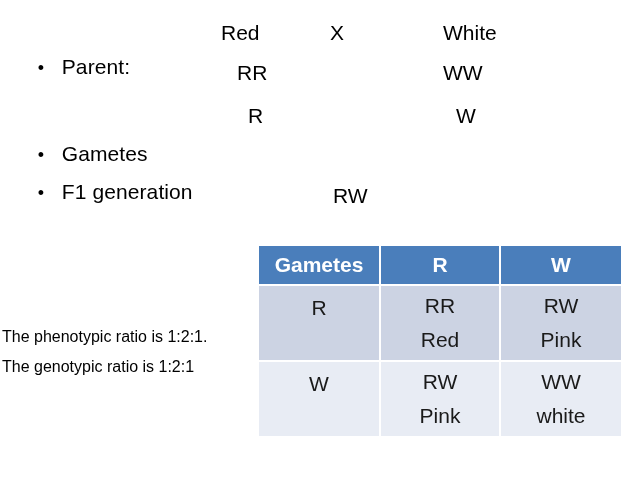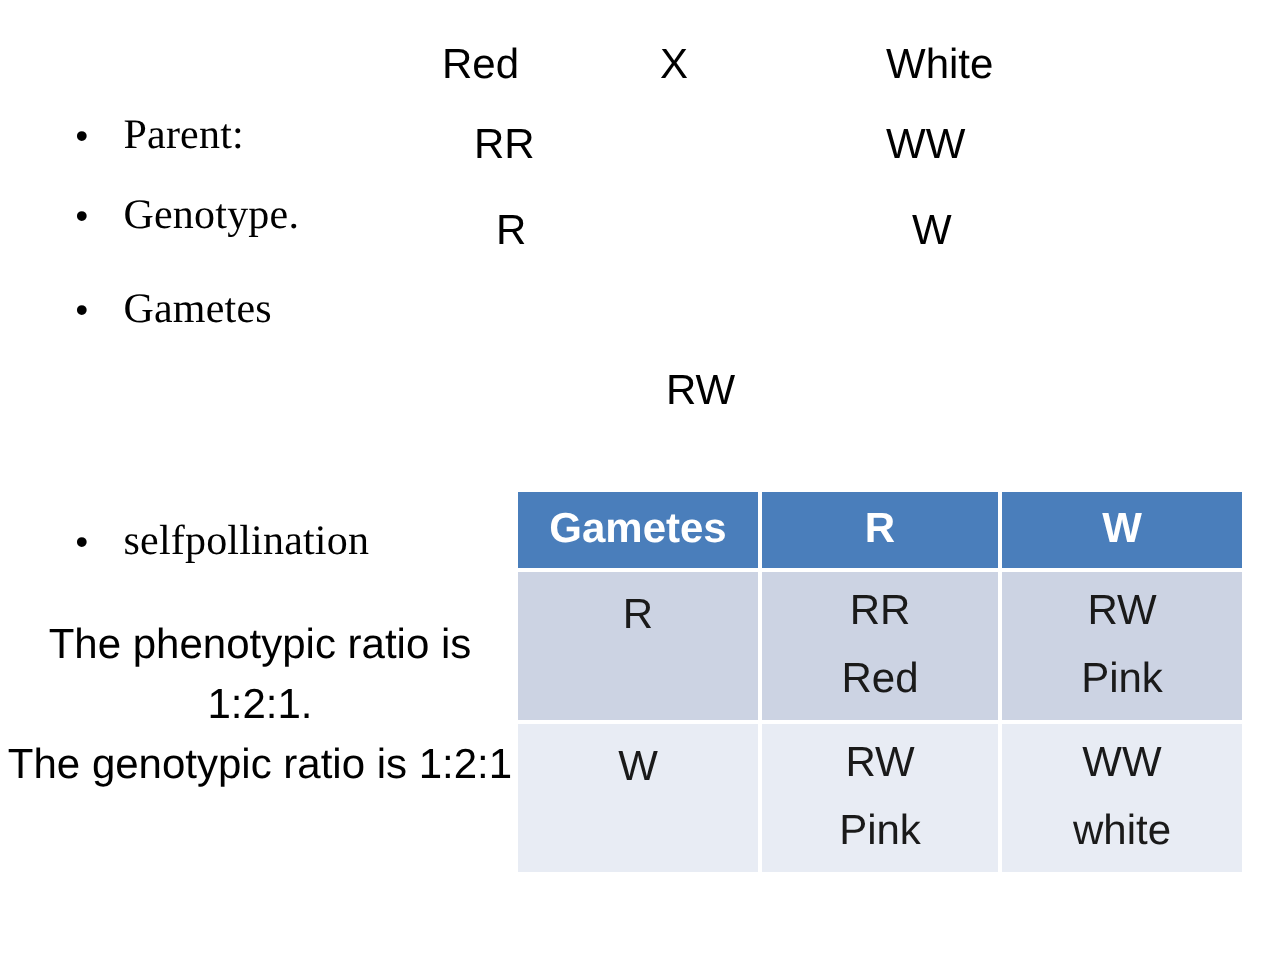--- a/index.html
+++ b/index.html
@@ -34,41 +34,39 @@
   }
   .bullet-dot {
     display: inline-block;
     width: 24px;
     text-align: left;
     font-size: 18px;
     vertical-align: baseline;
   }
   .bullet-label {
     display: inline-block;
-    font-family: Liberation Serif, serif;
   }
 
   .col-val {
     position: absolute;
     font-size: 21px;
     height: 34px;
     line-height: 34px;
     white-space: pre;
   }
 
   
   .para {
     position: absolute;
     left: 2px;
-    top: 308px;
+    top: 322px;
     width: 256px;
-    font-size: 21px;
+    font-size: 16px;
     line-height: 30px;
     white-space: pre-line;
-    text-align: center;
   }
 
   
   .punnett {
     position: absolute;
     left: 259px;
     top: 246px;
     width: 358px;
     border-collapse: collapse;
     table-layout: fixed;
@@ -129,37 +127,34 @@
 
 <div class="slide">
 
   <div class="bullet-row" style="top:16px">
     <span class="bullet-dot">•</span><span class="bullet-label">Parent:</span>
   </div>
   <div class="col-val" style="left:221px; top:16px">Red</div>
   <div class="col-val" style="left:330px; top:16px">X</div>
   <div class="col-val" style="left:443px; top:16px">White</div>
 
-  <div class="bullet-row" style="top:56px">
-    <span class="bullet-dot">•</span><span class="bullet-label">Genotype.</span>
-  </div>
   <div class="col-val" style="left:237px; top:56px">RR</div>
   <div class="col-val" style="left:443px; top:56px">WW</div>
 
   <div class="bullet-row" style="top:103px">
     <span class="bullet-dot">•</span><span class="bullet-label">Gametes</span>
   </div>
   <div class="col-val" style="left:248px; top:99px">R</div>
   <div class="col-val" style="left:456px; top:99px">W</div>
 
+  <div class="bullet-row" style="top:141px">
+    <span class="bullet-dot">•</span><span class="bullet-label">F1 generation</span>
+  </div>
   <div class="col-val" style="left:333px; top:179px">RW</div>
 
-  <div class="bullet-row" style="top:219px">
-    <span class="bullet-dot">•</span><span class="bullet-label">selfpollination</span>
-  </div>
 
 
   <div class="para">The phenotypic ratio is 1:2:1.
 The genotypic ratio is 1:2:1</div>
 
   <table class="punnett">
     <thead>
       <tr>
         <th class="col-1">Gametes</th>
         <th class="col-2">R</th>

